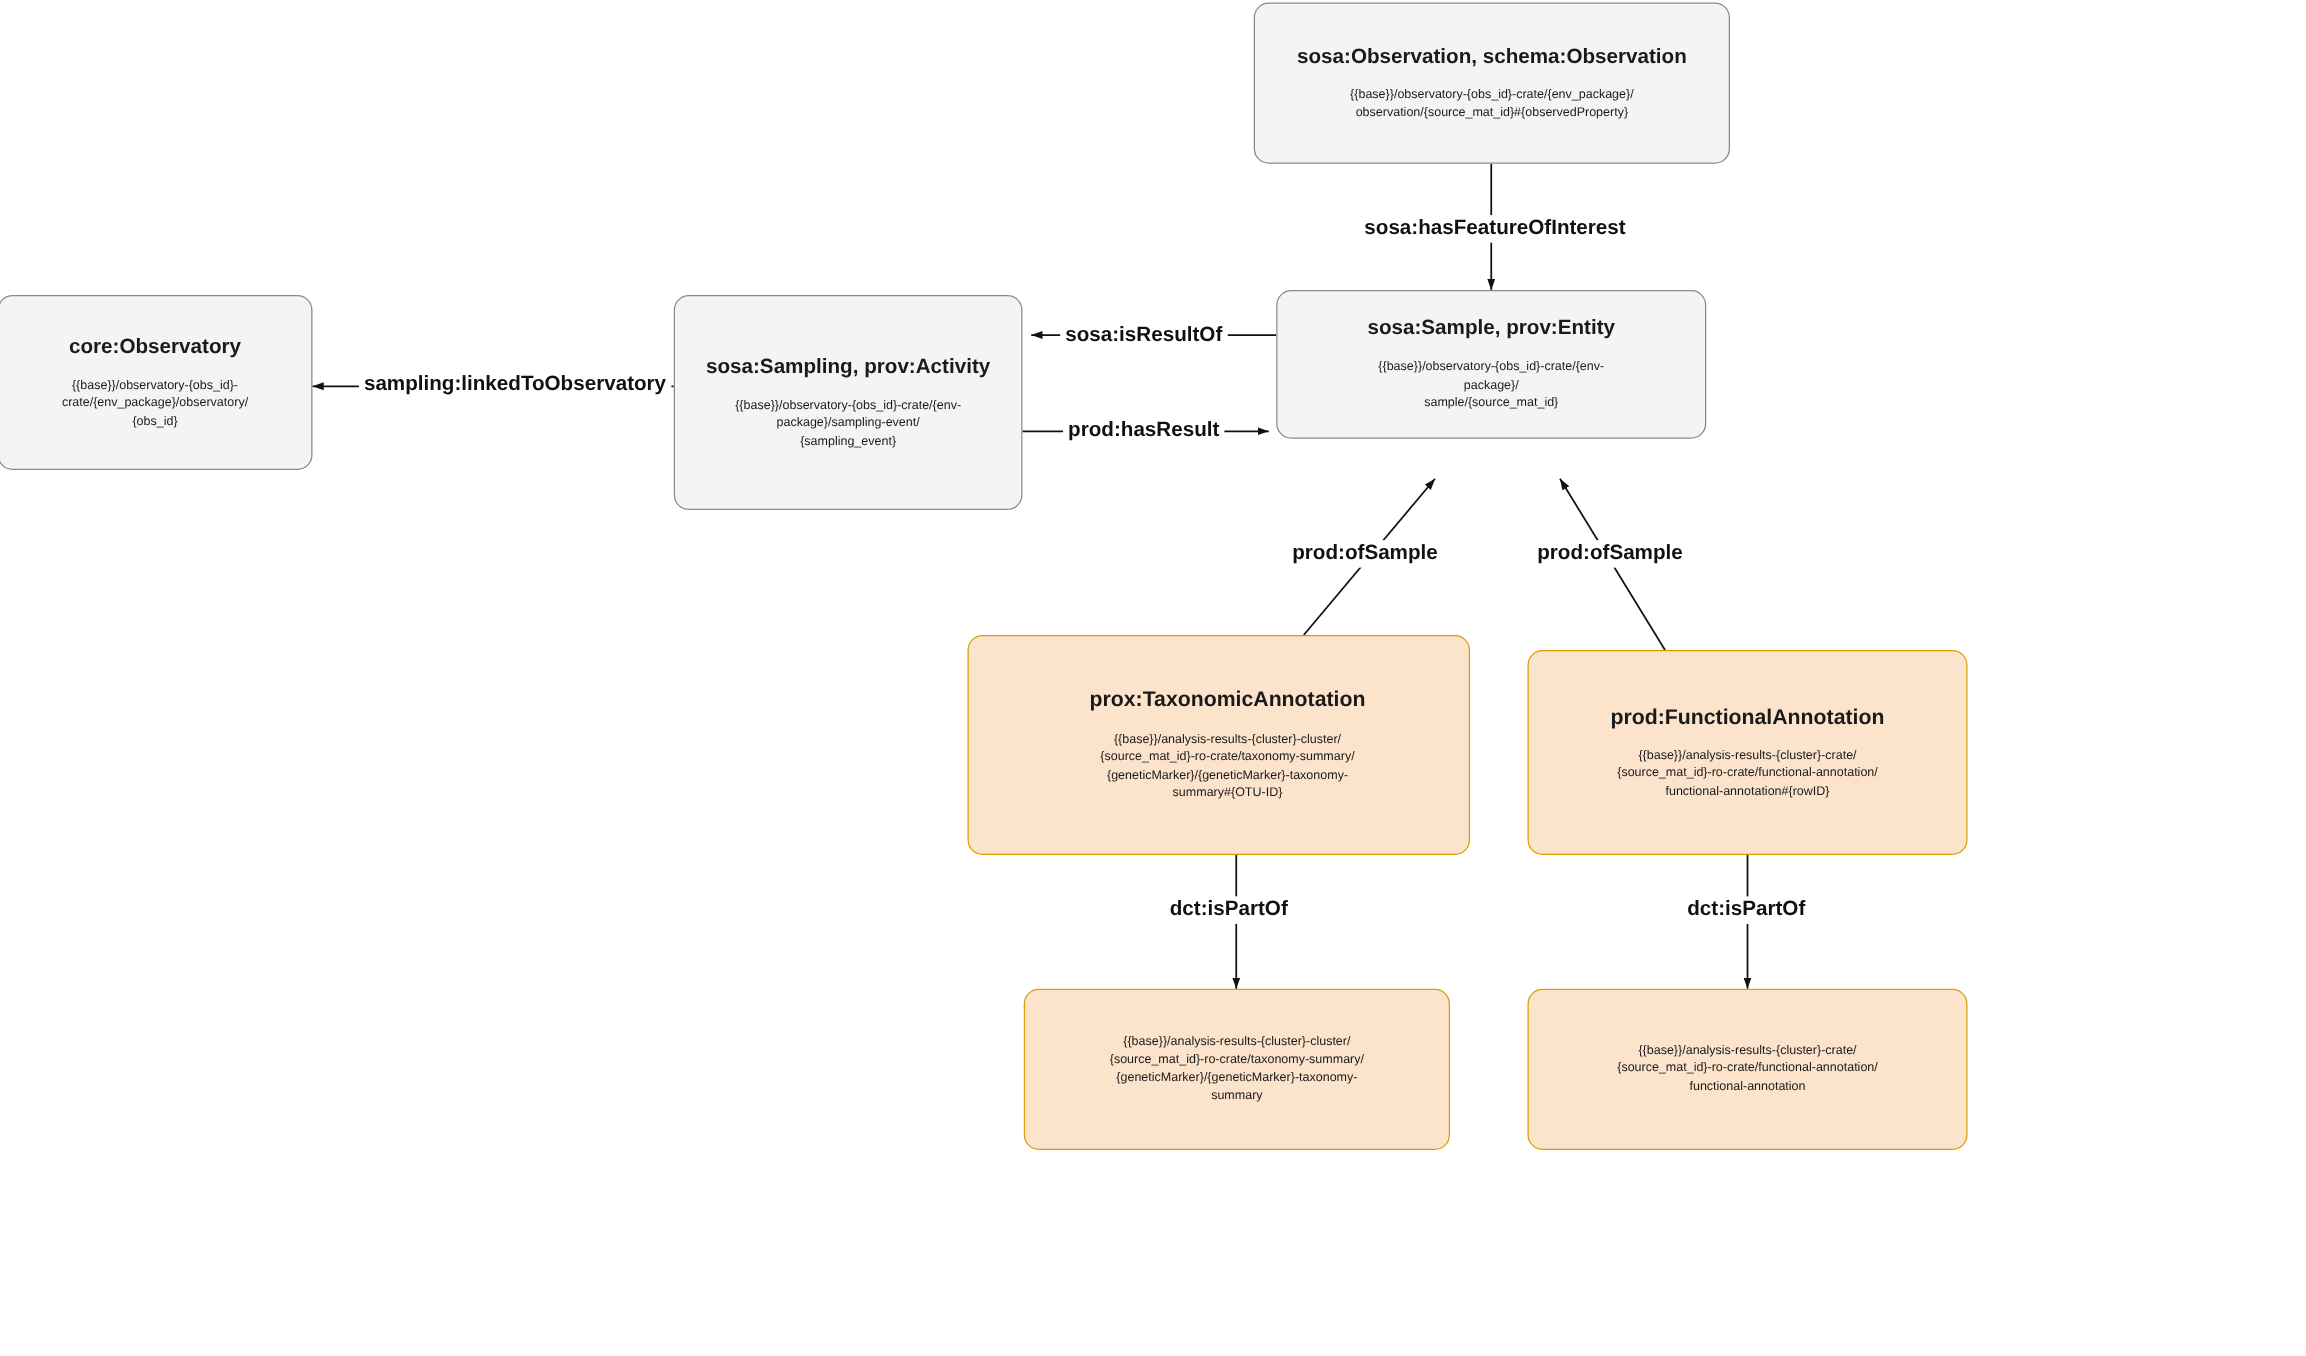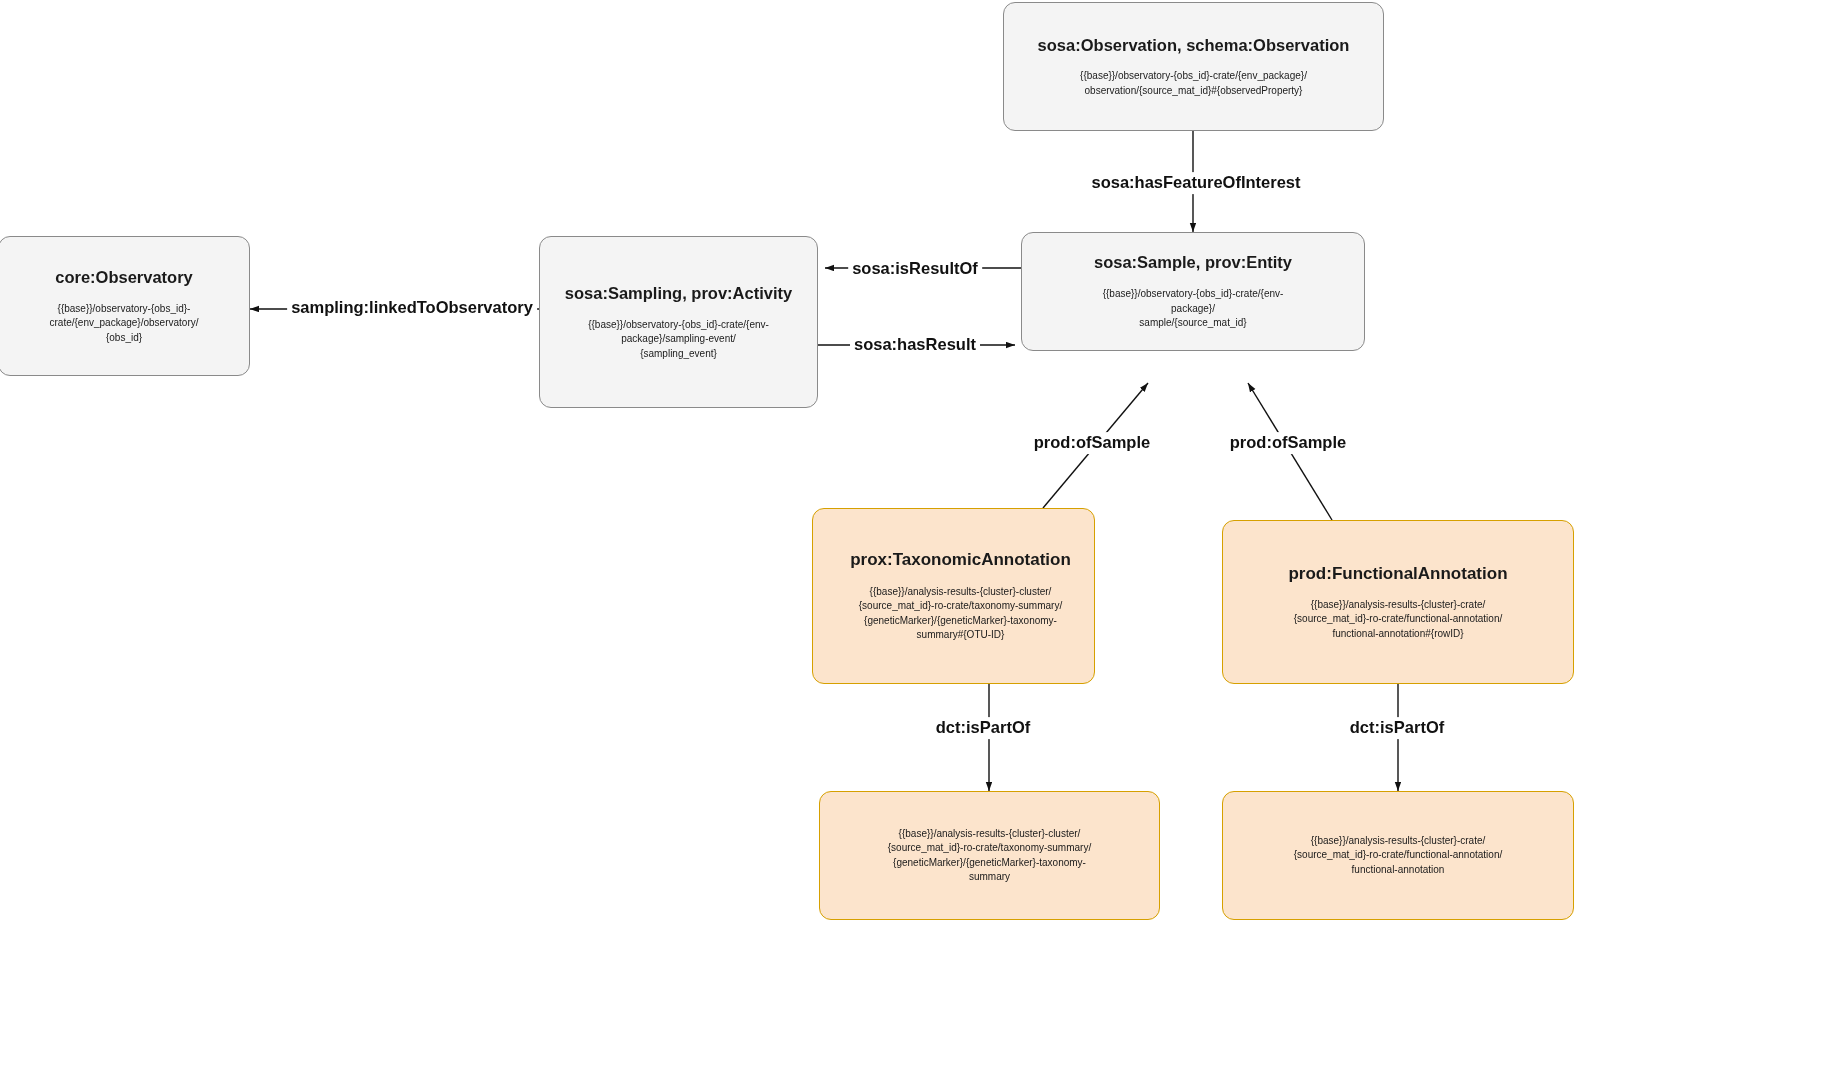--- a/index.html
+++ b/index.html
@@ -110,21 +110,21 @@
 {sampling_event}</div>
   </div>
 
   <div class="node gray" style="left:1021px;top:232px;width:344px;height:119px;">
     <div class="node-title">sosa:Sample, prov:Entity</div>
     <div class="node-uri">{{base}}/observatory-{obs_id}-crate/{env-
 package}/
 sample/{source_mat_id}</div>
   </div>
 
-  <div class="node orange" style="left:812px;top:508px;width:283px;height:176px;padding-left:28px;">
+  <div class="node orange" style="left:774px;top:508px;width:402px;height:176px;padding-left:28px;">
     <div class="node-title">prox:TaxonomicAnnotation</div>
     <div class="node-uri">{{base}}/analysis-results-{cluster}-cluster/
 {source_mat_id}-ro-crate/taxonomy-summary/
 {geneticMarker}/{geneticMarker}-taxonomy-
 summary#{OTU-ID}</div>
   </div>
 
   <div class="node orange" style="left:1222px;top:520px;width:352px;height:164px;">
     <div class="node-title">prod:FunctionalAnnotation</div>
     <div class="node-uri">{{base}}/analysis-results-{cluster}-crate/
@@ -144,21 +144,21 @@
 {source_mat_id}-ro-crate/functional-annotation/
 functional-annotation</div>
   </div>
 
   <div class="edge-label" style="left:1196px;top:183px;">sosa:hasFeatureOfInterest</div>
 
   <div class="edge-label" style="left:412px;top:308px;">sampling:linkedToObservatory</div>
 
   <div class="edge-label" style="left:915px;top:269px;">sosa:isResultOf</div>
 
-  <div class="edge-label" style="left:915px;top:345px;">sosa:hasResult</div>
+  <div class="edge-label" style="left:915px;top:345px;">prod:hasResult</div>
 
   <div class="edge-label" style="left:1092px;top:443px;">prod:ofSample</div>
 
   <div class="edge-label" style="left:1288px;top:443px;">prod:ofSample</div>
 
   <div class="edge-label" style="left:983px;top:728px;">dct:isPartOf</div>
 
   <div class="edge-label" style="left:1397px;top:728px;">dct:isPartOf</div>
 
 </div>

